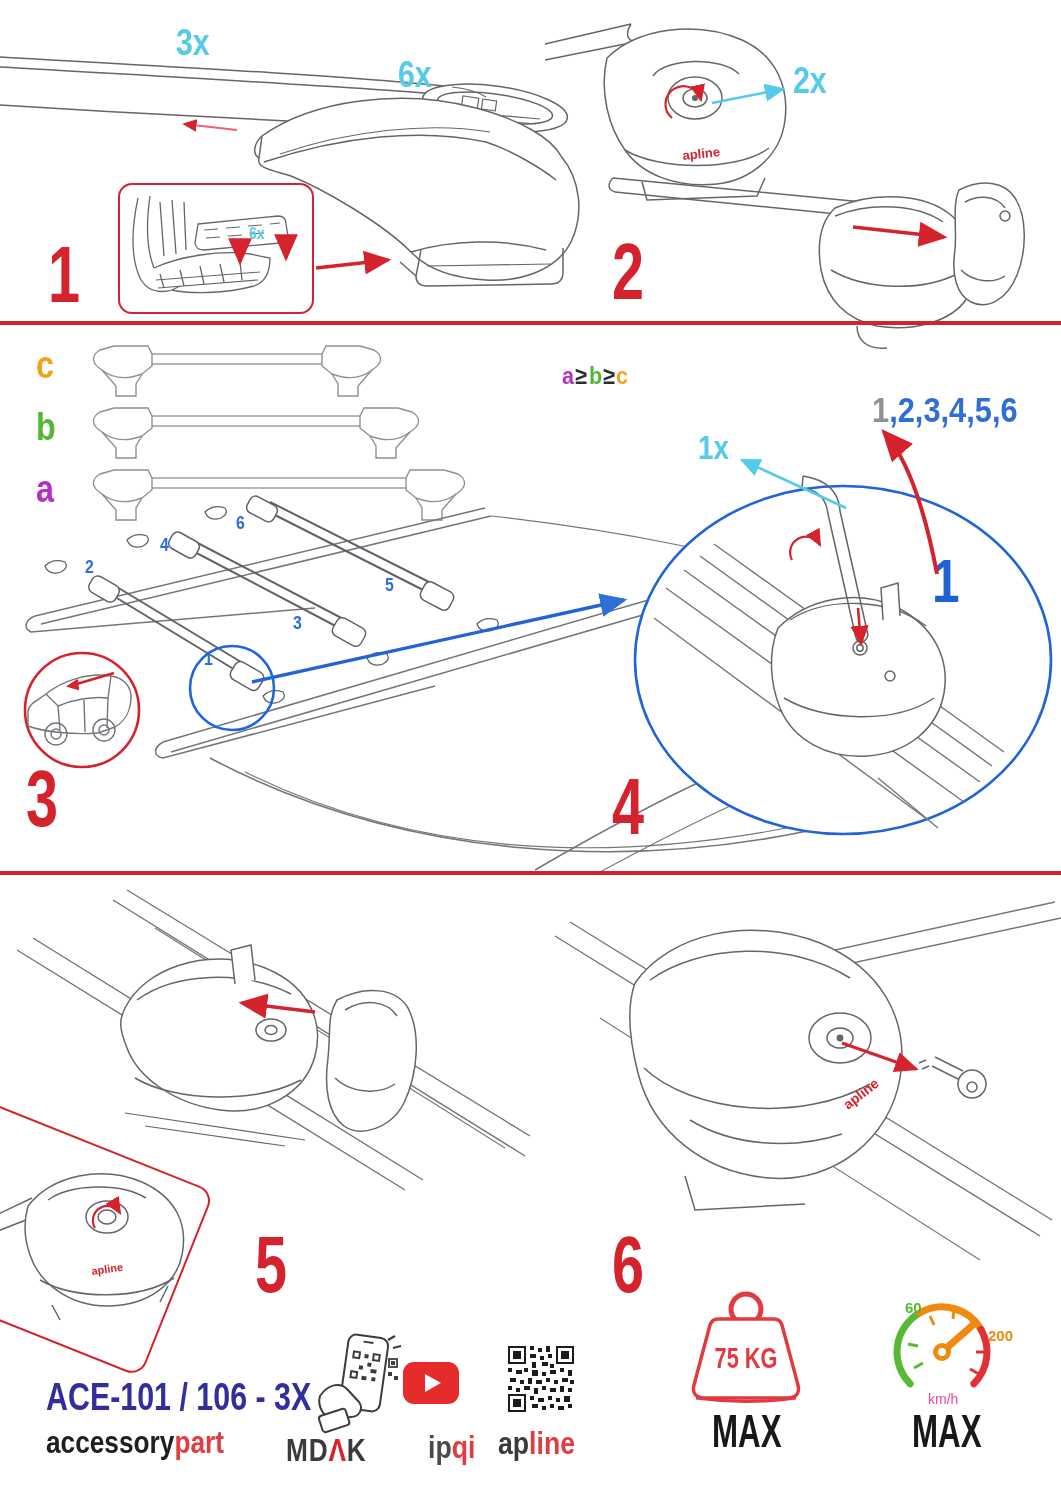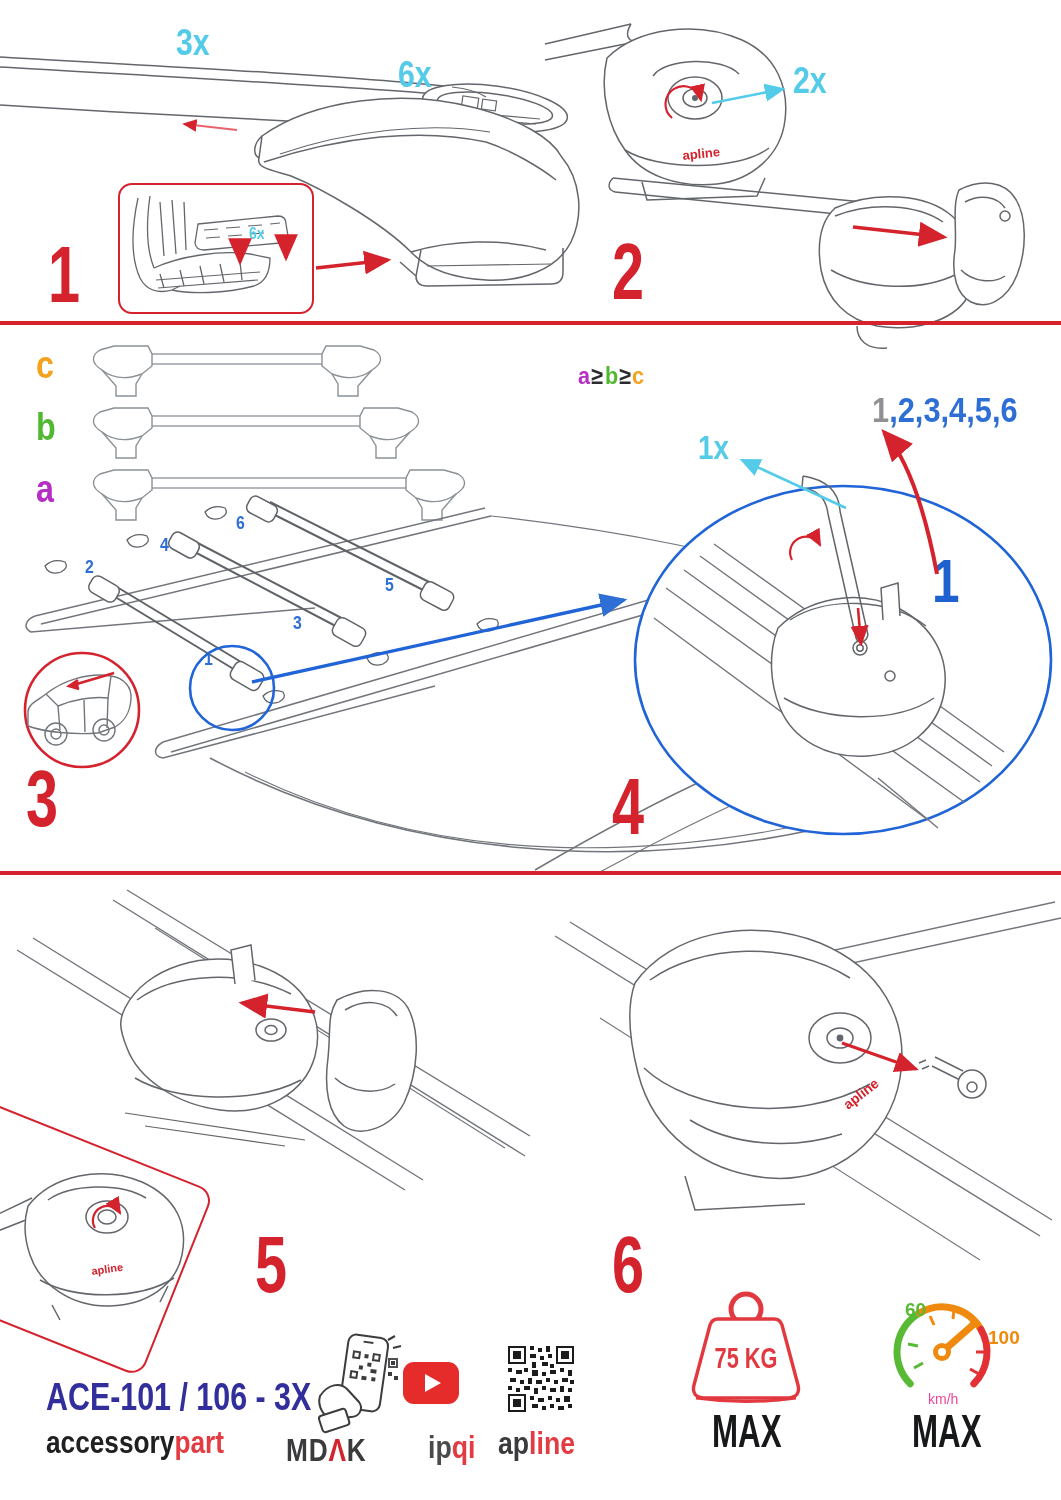--- a/index.html
+++ b/index.html
@@ -8,38 +8,38 @@
   .abs{position:absolute;}
   .divider{position:absolute;left:0;width:1061px;height:4px;background:#d5232e;}
   
   .qty{color:#54cbe8;font-weight:700;font-size:37px;line-height:1;
        display:inline-block;transform:scaleX(.82);transform-origin:left top;}
   .qty.small{font-size:17px;}
   .stepnum{color:#d5232e;font-weight:700;font-size:80px;line-height:.92;
        display:inline-block;transform:scaleX(.72);transform-origin:left top;}
   .barlabel{font-weight:700;font-size:38px;line-height:1;display:inline-block;
        transform:scaleX(.85);transform-origin:left top;}
-  .rule{font-weight:700;font-size:24px;line-height:1;letter-spacing:0px;margin-left:16px;}
+  .rule{font-weight:700;font-size:24px;line-height:1;letter-spacing:0px;}
   .rule span{display:inline-block;transform:scaleX(.9);transform-origin:left top;}
   .posnum{color:#2e6fd6;font-weight:700;font-size:18px;line-height:1;
        display:inline-block;transform:scaleX(.88);transform-origin:left top;}
   .seq{font-weight:700;font-size:35px;line-height:1;display:inline-block;transform:scaleX(.88);transform-origin:left top;white-space:nowrap;}
   .bignum1{color:#1e62d0;font-weight:700;font-size:62px;line-height:1;
        display:inline-block;transform:scaleX(.8);transform-origin:left top;}
   .model{color:#322e9b;font-weight:700;font-size:38px;line-height:1;display:inline-block;
        transform:scaleX(.8);transform-origin:left top;white-space:nowrap;}
   .brandline{font-weight:700;font-size:32px;line-height:1;display:inline-block;
        transform:scaleX(.82);transform-origin:left top;white-space:nowrap;}
   .logo{font-weight:700;font-size:31px;line-height:1;display:inline-block;
        transform:scaleX(.86);transform-origin:left top;white-space:nowrap;}
   .maxlabel{color:#17181a;font-weight:700;font-size:46px;line-height:1;display:inline-block;
        transform:scaleX(.68);transform-origin:left top;}
   .kg{color:#e2383f;font-weight:700;font-size:29px;line-height:1;display:inline-block;
        transform:scaleX(.75);transform-origin:center top;}
-  .gauge-num{font-weight:700;font-size:19px;line-height:1;}
+  .gauge-num{font-weight:700;font-size:15px;line-height:1;}
   .kmh{color:#ec4899;font-size:14px;line-height:1;}
   svg{position:absolute;overflow:visible;}
   svg text{font-family:"Liberation Sans",sans-serif;}
 </style>
 </head>
 <body>
 
 <div id="page">
 
   <svg style="left:0;top:45px" width="625" height="110" viewBox="0 0 625 110">
@@ -504,17 +504,17 @@
       <line x1="76" y1="17" x2="75" y2="27" stroke="#ef8a0e"></line>
       <line x1="96" y1="28" x2="90" y2="36" stroke="#ef8a0e"></line>
       <line x1="108" y1="60" x2="98" y2="60" stroke="#e23035"></line>
       <line x1="101" y1="82" x2="92" y2="77" stroke="#e23035"></line>
     </g>
     <line x1="64" y1="60" x2="96" y2="32" stroke="#ef8a0e" stroke-width="7" stroke-linecap="round"></line>
     <circle cx="64" cy="60" r="9" fill="#ef8a0e"></circle>
     <circle cx="64" cy="60" r="4" fill="#fff"></circle>
   </svg>
   <span class="abs gauge-num" style="left:905px;top:1300px;color:#58b934">60</span>
-  <span class="abs gauge-num" style="left:988px;top:1328px;color:#ef8a0e">100</span>
+  <span class="abs gauge-num" style="left:988px;top:1328px;color:#ef8a0e">200</span>
   <span class="abs kmh" style="left:928px;top:1392px">km/h</span>
   <span class="abs maxlabel" style="left:912px;top:1408px">MAX</span>
 
 </div>
 
 </body></html>

